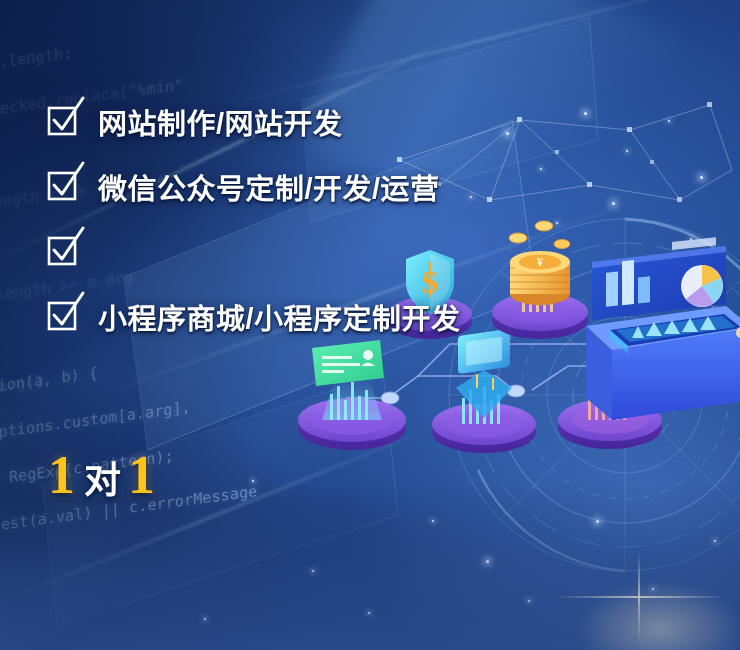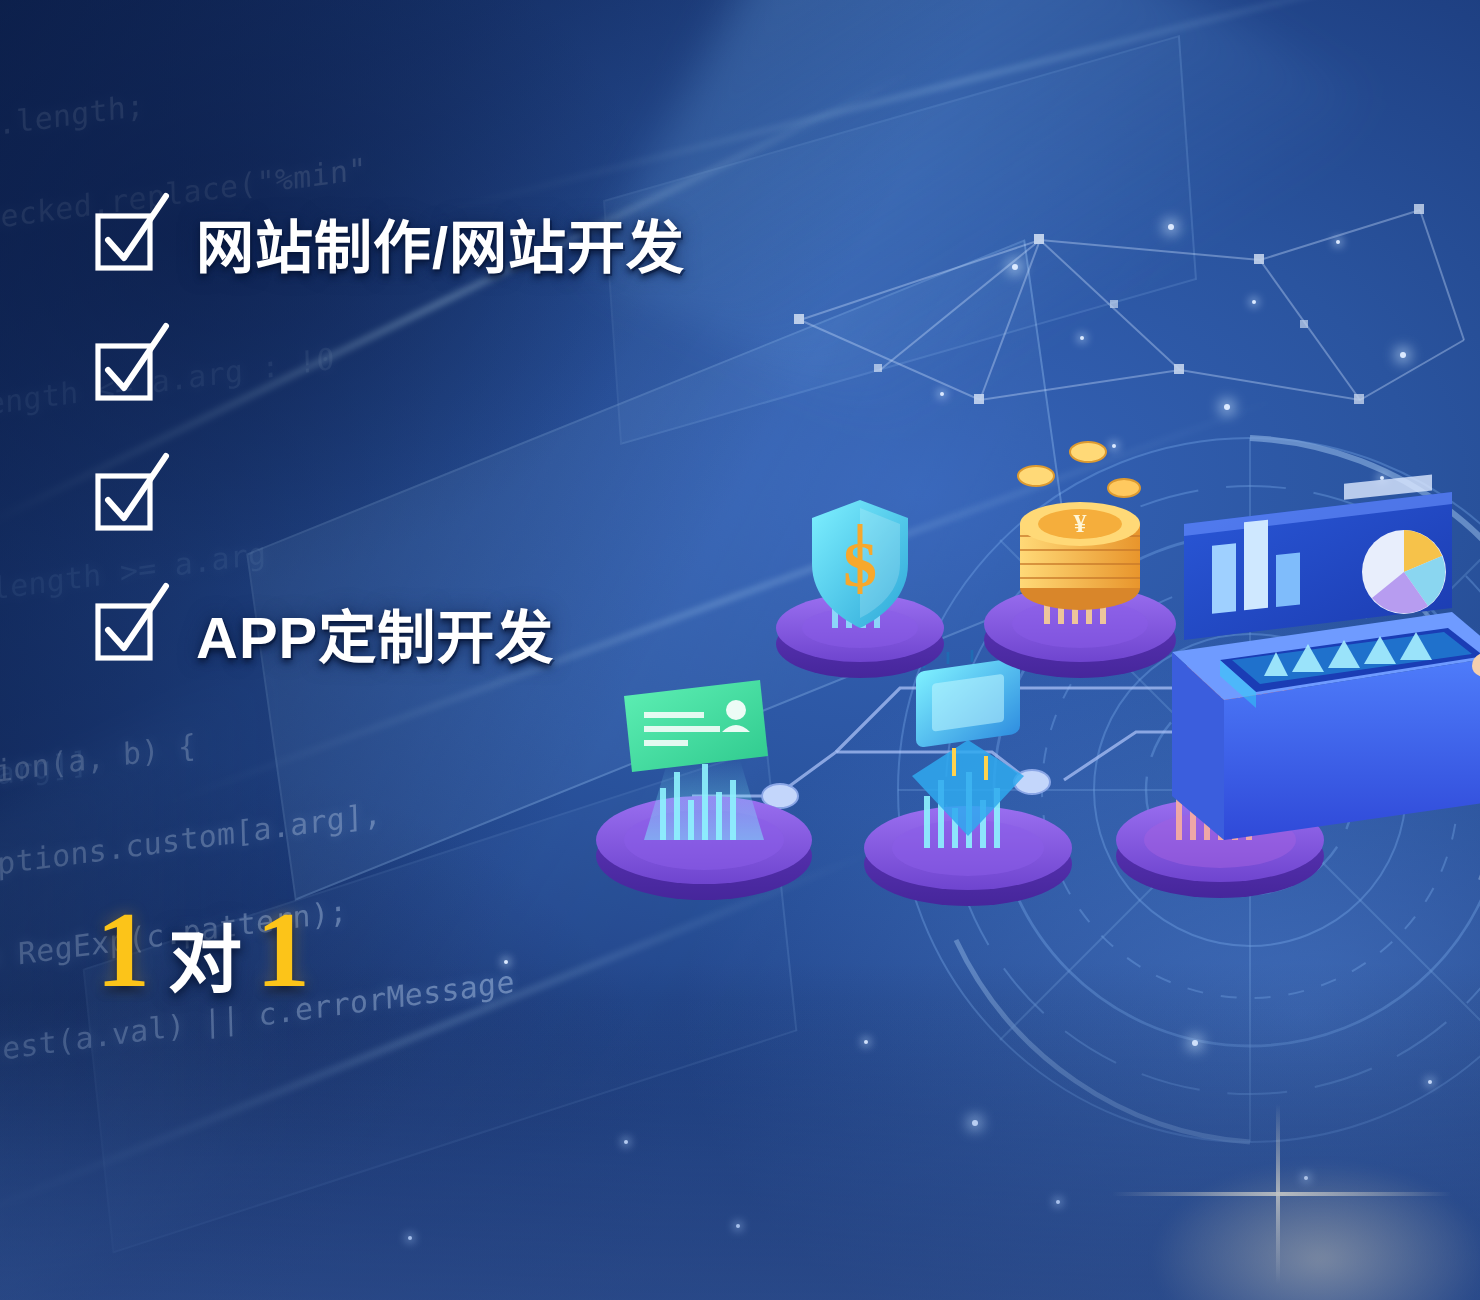--- a/index.html
+++ b/index.html
@@ -572,48 +572,49 @@
     <div class="cl-row">
       <span class="cbox">
         <svg viewBox="0 0 42 42">
           <rect x="4" y="12" width="26" height="26" fill="none" stroke="#ffffff" stroke-width="2.6"></rect>
           <path d="M9 24 L17 33 L38 2" fill="none" stroke="#ffffff" stroke-width="3" stroke-linecap="round" stroke-linejoin="round"></path>
         </svg>
       </span>
       <span class="cl-label">网站制作/网站开发</span>
     </div>
 
+    <div class="cl-row">
+      <span class="cbox">
+        <svg viewBox="0 0 42 42">
+          <rect x="4" y="12" width="26" height="26" fill="none" stroke="#ffffff" stroke-width="2.6"></rect>
+          <path d="M9 24 L17 33 L38 2" fill="none" stroke="#ffffff" stroke-width="3" stroke-linecap="round" stroke-linejoin="round"></path>
+        </svg>
+      </span>
+      <span class="cl-label">微信公众号定制/开发/运营</span>
+    </div>
 
     <div class="cl-row">
       <span class="cbox">
         <svg viewBox="0 0 42 42">
           <rect x="4" y="12" width="26" height="26" fill="none" stroke="#ffffff" stroke-width="2.6"></rect>
           <path d="M9 24 L17 33 L38 2" fill="none" stroke="#ffffff" stroke-width="3" stroke-linecap="round" stroke-linejoin="round"></path>
         </svg>
       </span>
     </div>
 
     <div class="cl-row">
       <span class="cbox">
         <svg viewBox="0 0 42 42">
           <rect x="4" y="12" width="26" height="26" fill="none" stroke="#ffffff" stroke-width="2.6"></rect>
           <path d="M9 24 L17 33 L38 2" fill="none" stroke="#ffffff" stroke-width="3" stroke-linecap="round" stroke-linejoin="round"></path>
         </svg>
       </span>
+      <span class="cl-label">小程序商城/小程序定制开发</span>
     </div>
 
-    <div class="cl-row">
-      <span class="cbox">
-        <svg viewBox="0 0 42 42">
-          <rect x="4" y="12" width="26" height="26" fill="none" stroke="#ffffff" stroke-width="2.6"></rect>
-          <path d="M9 24 L17 33 L38 2" fill="none" stroke="#ffffff" stroke-width="3" stroke-linecap="round" stroke-linejoin="round"></path>
-        </svg>
-      </span>
-      <span class="cl-label">APP定制开发</span>
-    </div>
   </div>
 
   <div class="headline">
     <span class="hl-num">1</span>
     <span class="hl-mid">对</span>
     <span class="hl-num">1</span>
   </div>
 
 </div>
 

